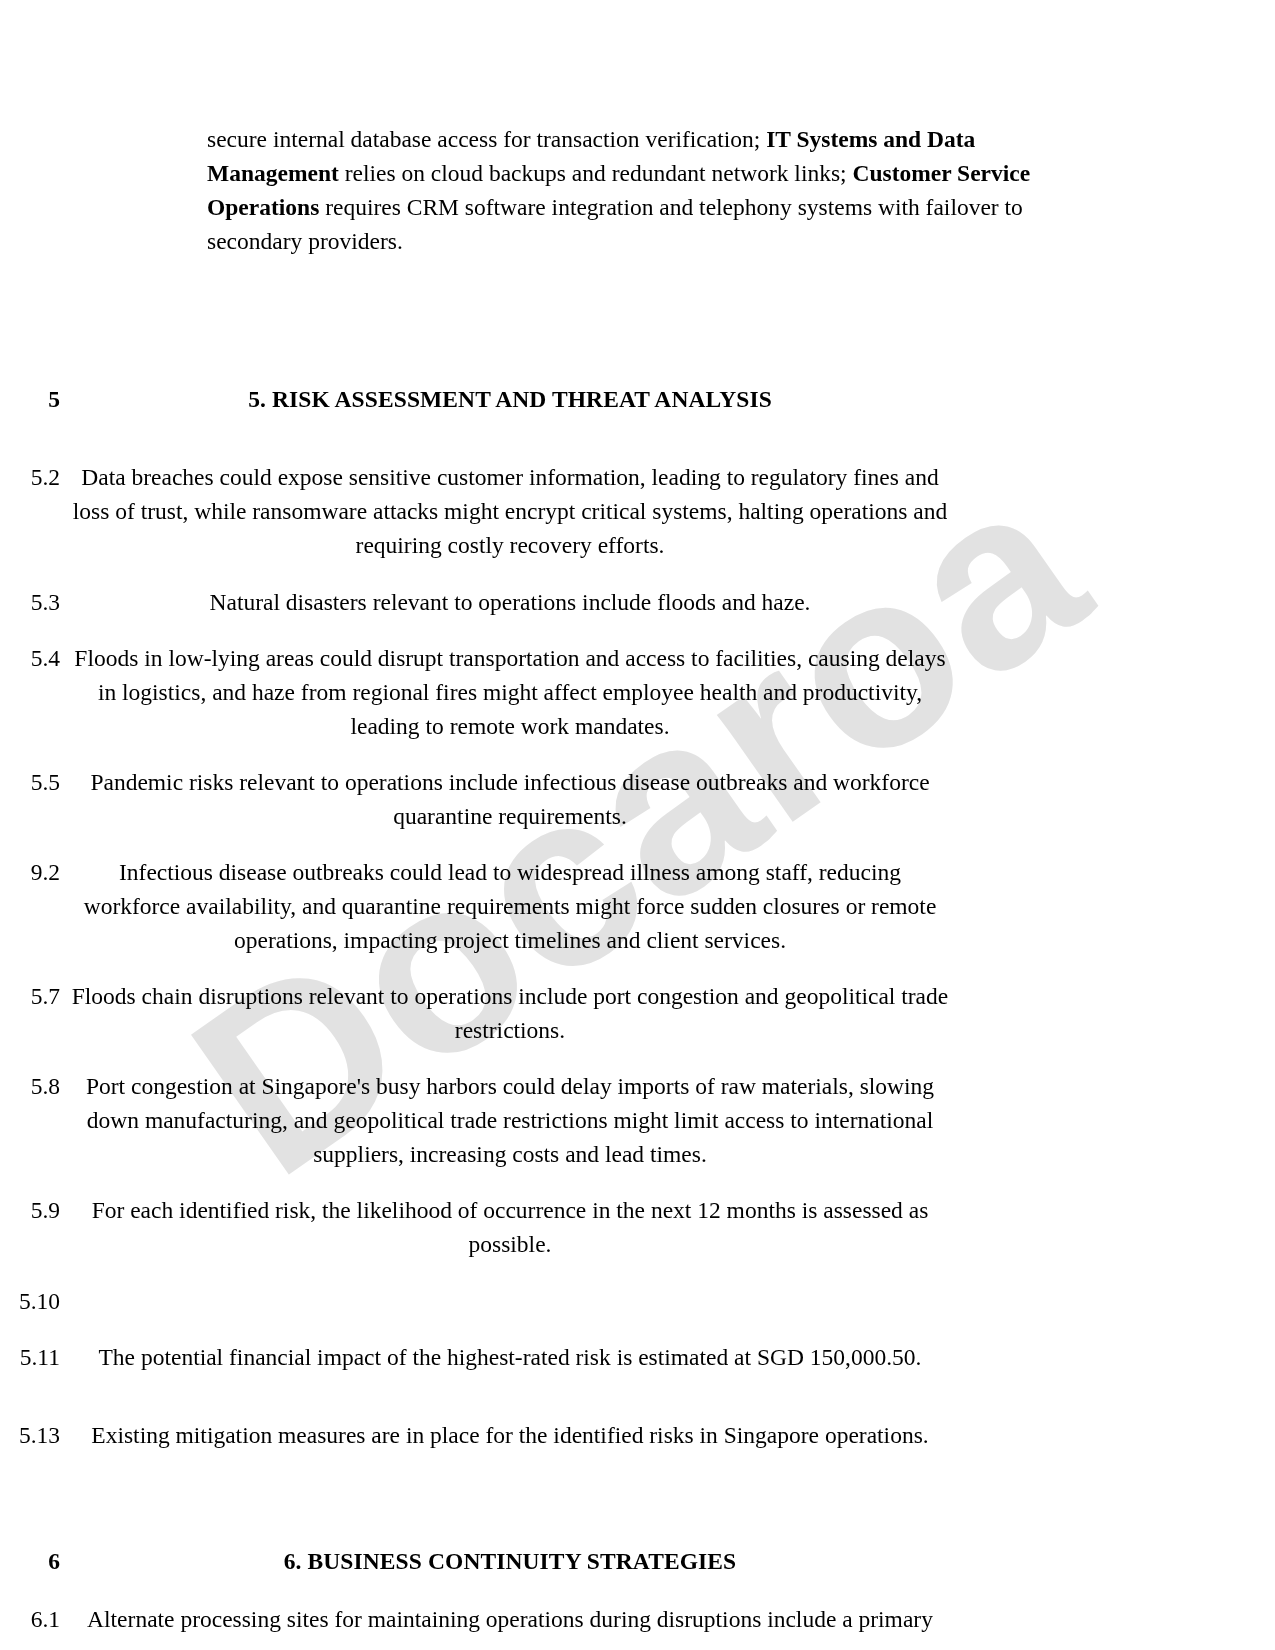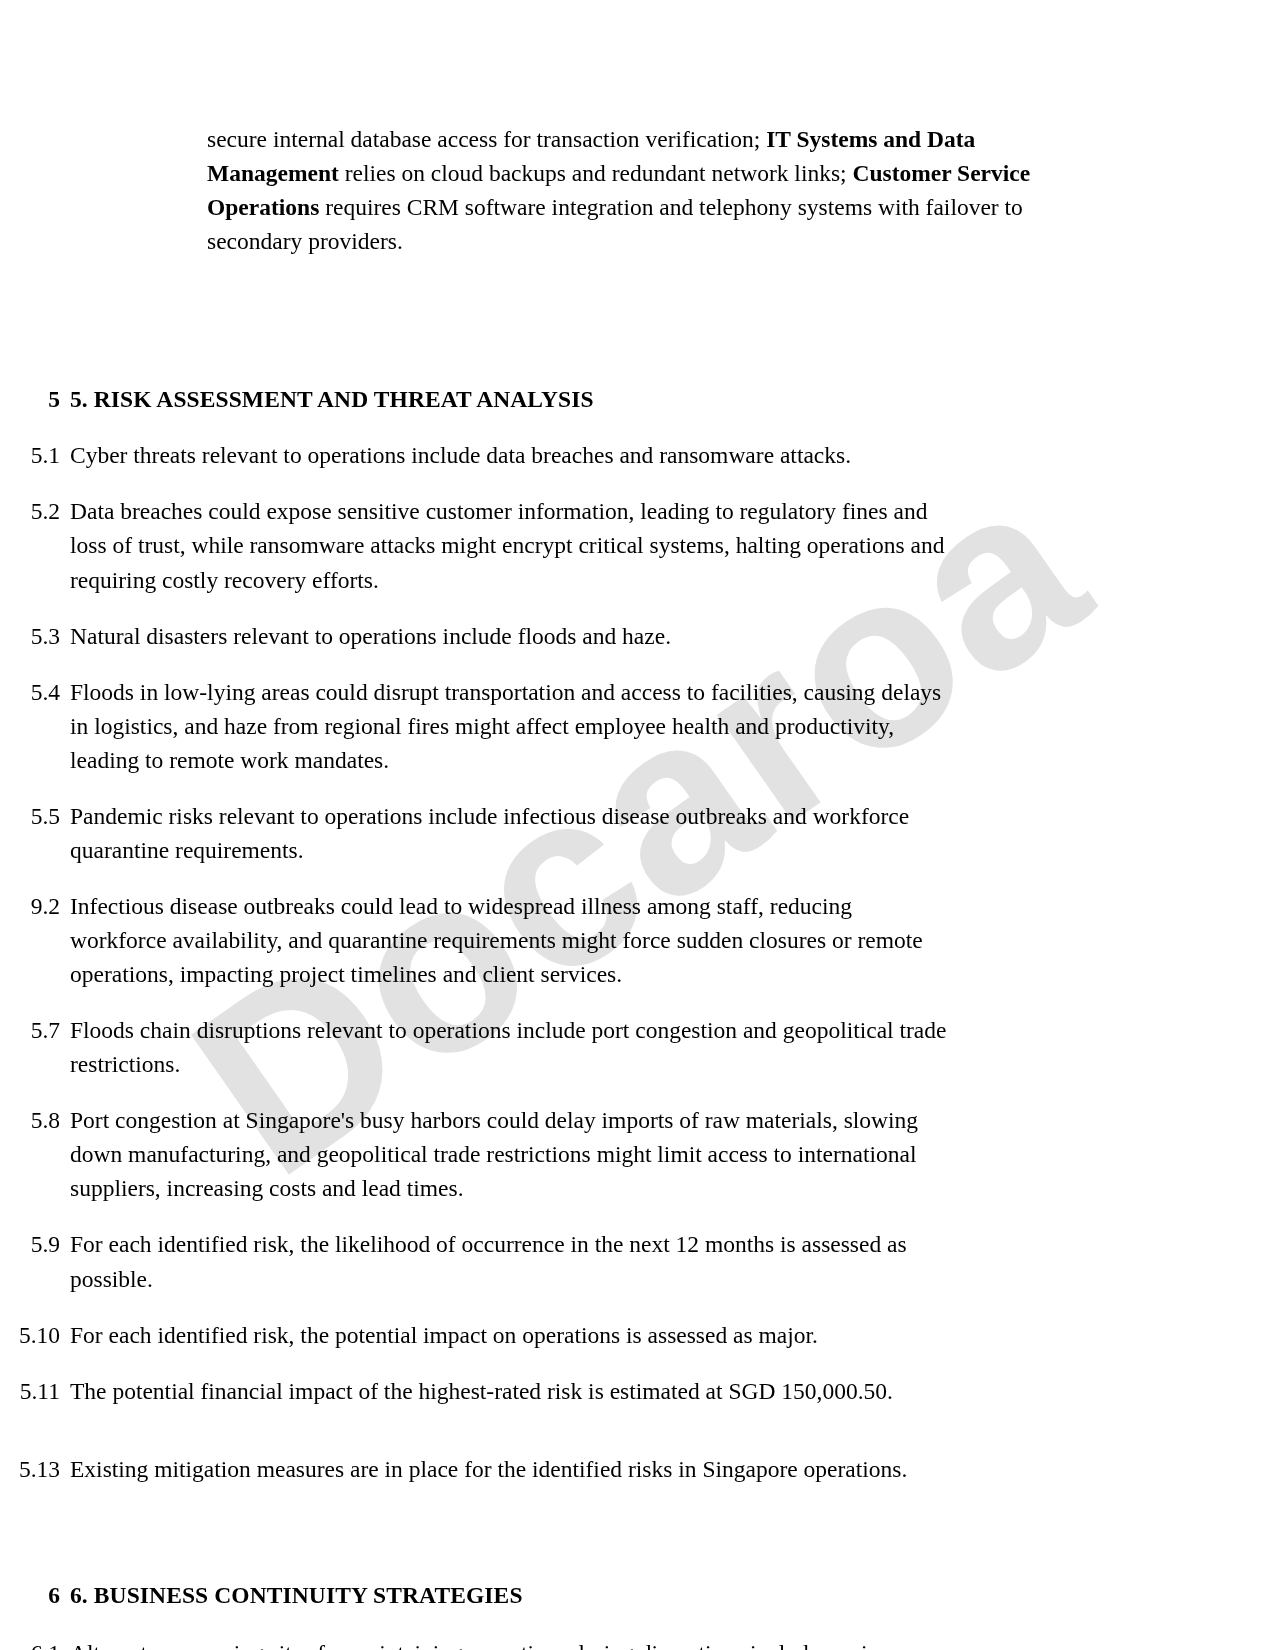--- a/index.html
+++ b/index.html
@@ -63,20 +63,21 @@
     font-size: 23.5px;
     line-height: 1.45;
     white-space: nowrap;
   }
   .body-col {
     flex: 1 1 auto;
     padding-left: 10px;
     font-size: 23.5px;
     line-height: 1.45;
     max-width: 880px;
+    text-align: center;
   }
 
   
   .lead-para {
     margin: 12px;
     padding: 0 0 0 195px;
     font-size: 23.5px;
     line-height: 1.45;
     max-width: 1075px;
     box-sizing: border-box;
@@ -120,24 +121,20 @@
     </p>
 
     <div class="sp-lead"></div>
 
     <div class="block section-heading">
       <div class="num-col">5</div>
       <div class="body-col">5. RISK ASSESSMENT AND THREAT ANALYSIS</div>
     </div>
     <div class="sp-after-h5"></div>
 
-    <div class="block clause">
-      <div class="num-col">5.1</div>
-      <div class="body-col">Cyber threats relevant to operations include data breaches and ransomware attacks.</div>
-    </div>
     <div class="sp-clause"></div>
 
     <div class="block clause">
       <div class="num-col">5.2</div>
       <div class="body-col">Data breaches could expose sensitive customer information, leading to regulatory fines and loss of trust, while ransomware attacks might encrypt critical systems, halting operations and requiring costly recovery efforts.</div>
     </div>
     <div class="sp-clause"></div>
 
     <div class="block clause">
       <div class="num-col">5.3</div>
@@ -176,21 +173,20 @@
     <div class="sp-clause"></div>
 
     <div class="block clause">
       <div class="num-col">5.9</div>
       <div class="body-col">For each identified risk, the likelihood of occurrence in the next 12 months is assessed as possible.</div>
     </div>
     <div class="sp-clause"></div>
 
     <div class="block clause">
       <div class="num-col">5.10</div>
-      <div class="body-col">For each identified risk, the potential impact on operations is assessed as major.</div>
     </div>
     <div class="sp-clause"></div>
 
     <div class="block clause">
       <div class="num-col">5.11</div>
       <div class="body-col">The potential financial impact of the highest-rated risk is estimated at SGD 150,000.50.</div>
     </div>
     <div class="sp-clause"></div>
 
     <div class="sp-clause"></div>

